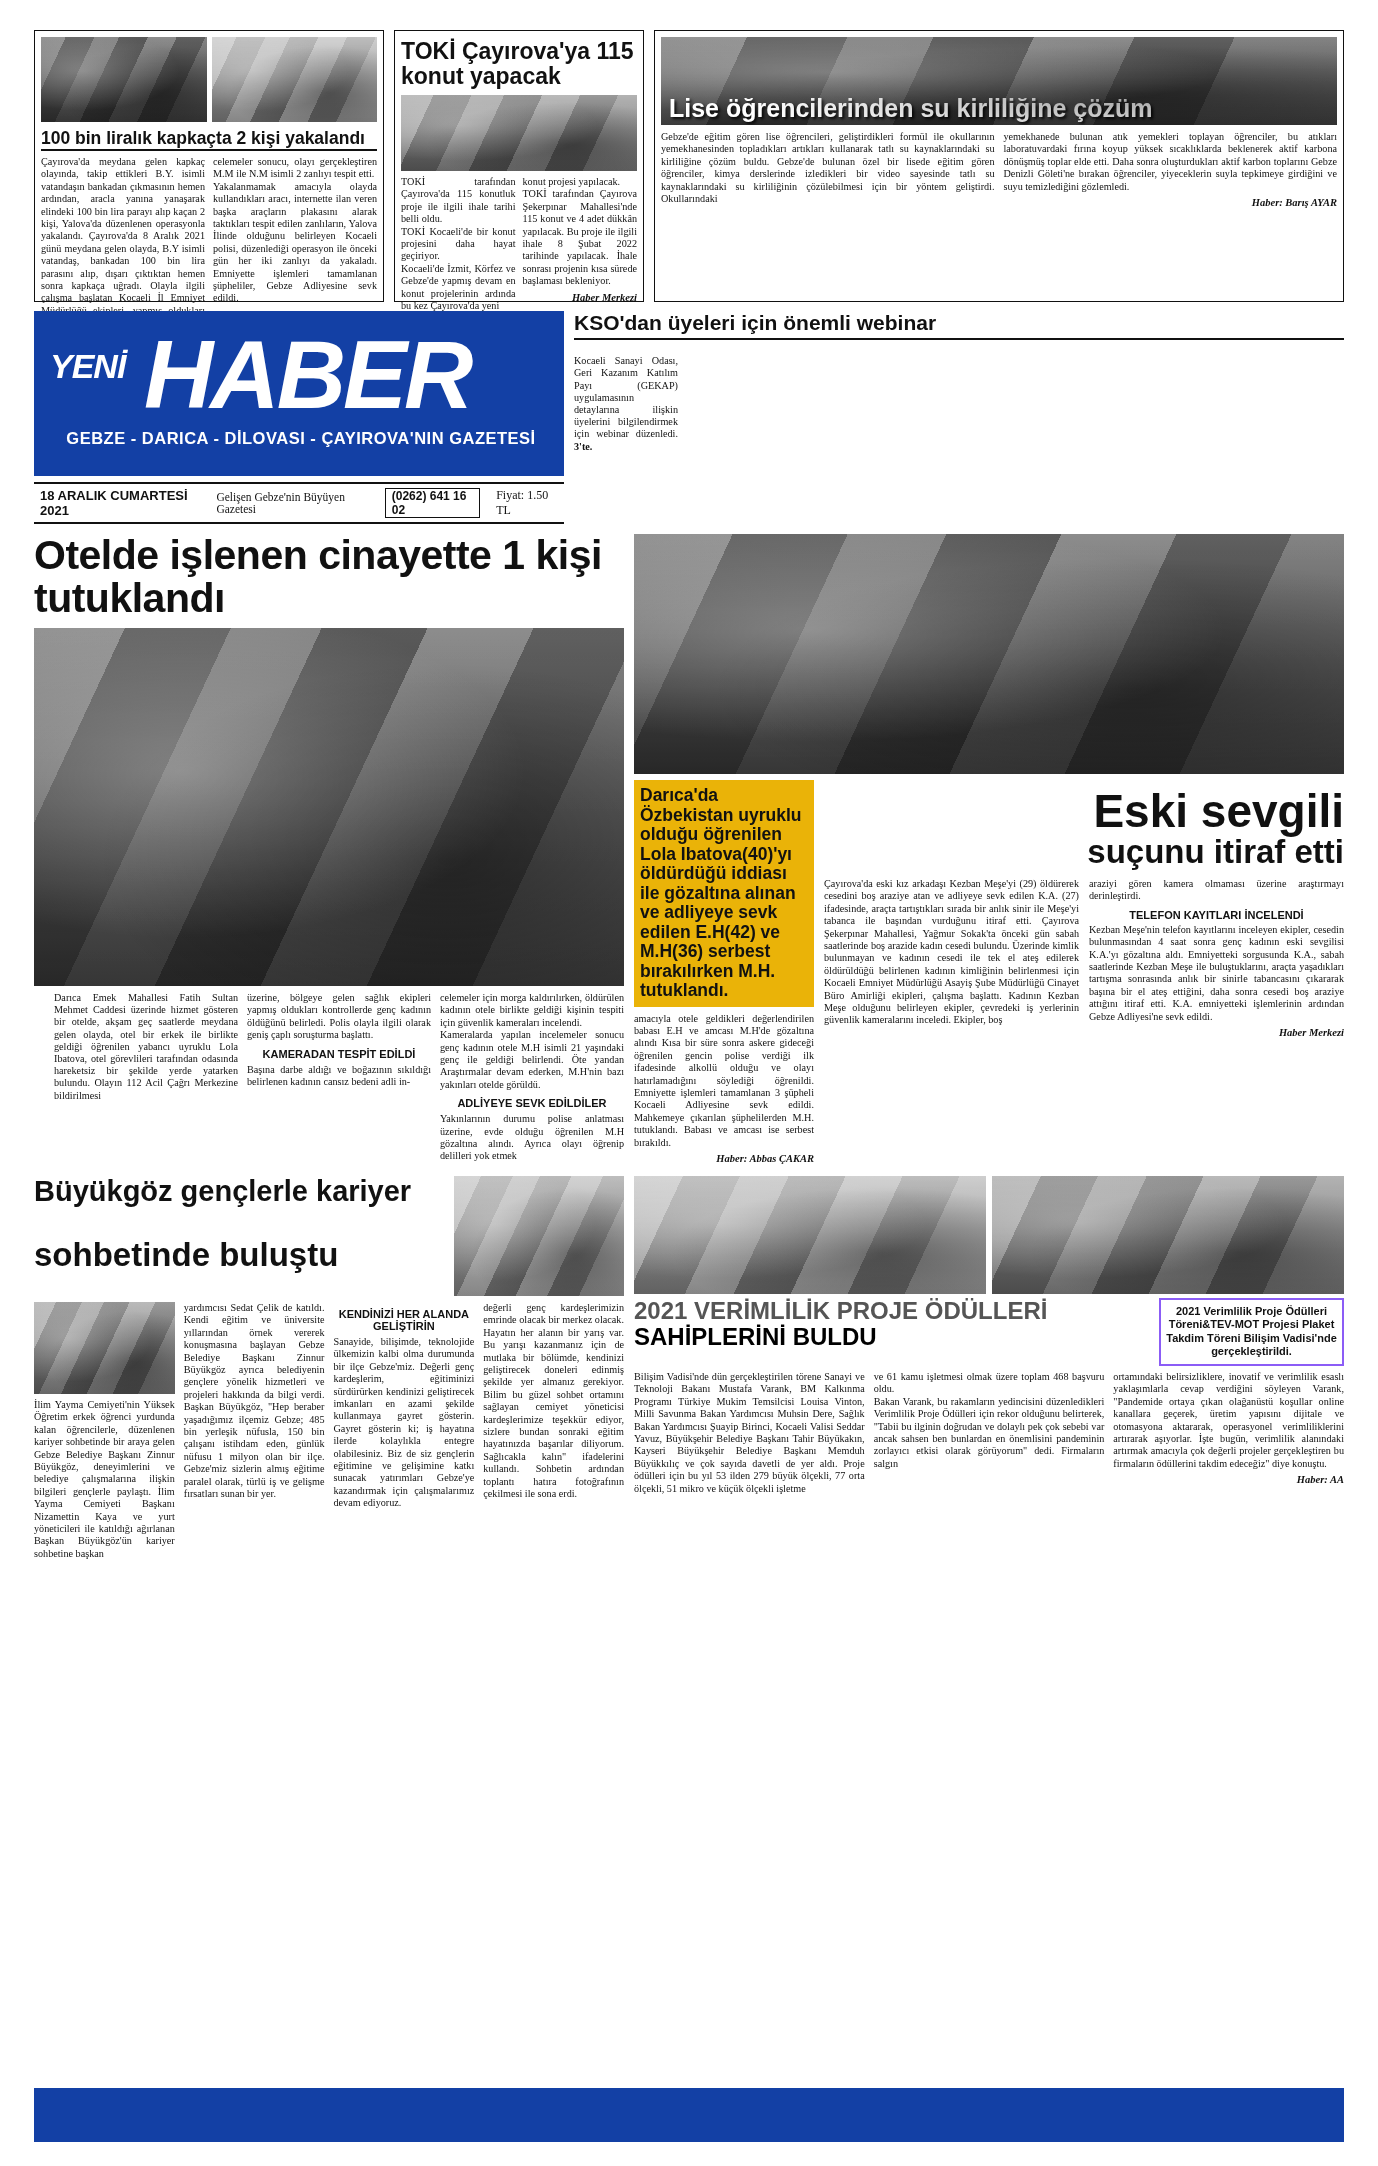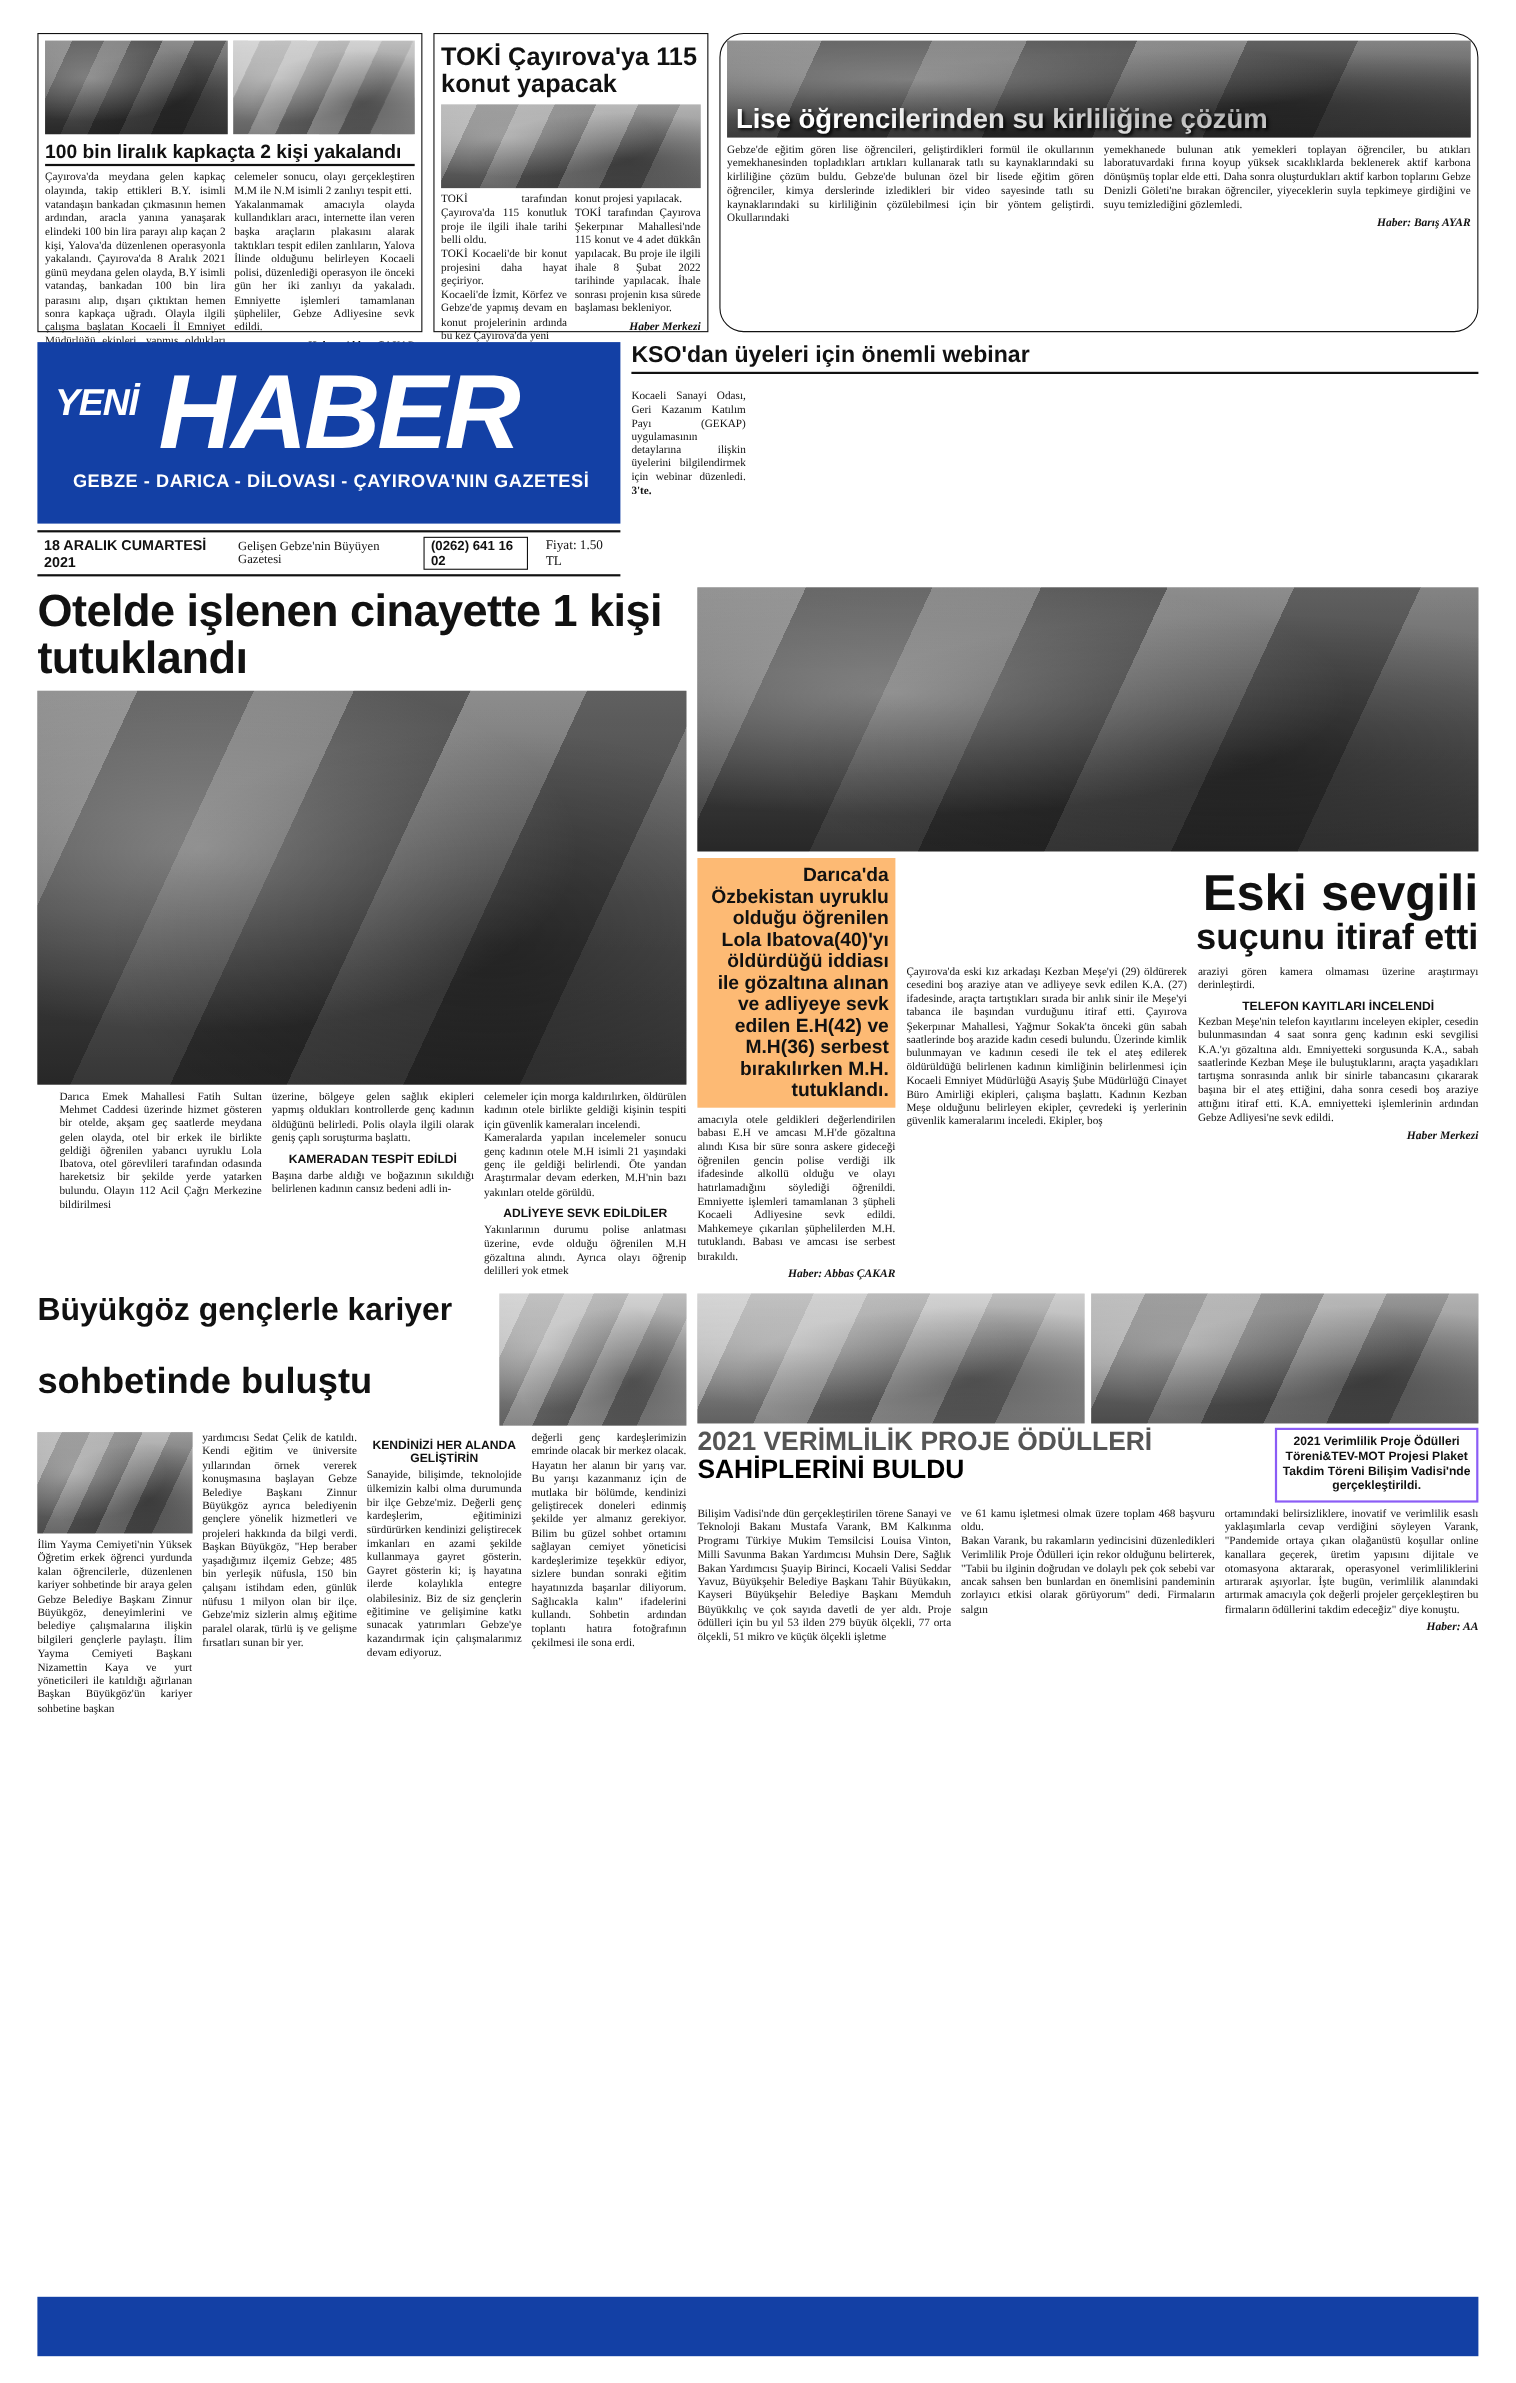--- a/index.html
+++ b/index.html
@@ -33,21 +33,21 @@
   }
 
   .col-text { font-size:10.2px; line-height:12.4px; text-align:justify; hyphens:auto; }
   .byline { font-weight:bold; font-style:italic; text-align:right; font-size:10.5px; margin-top:4px;}
 
   
   .topstrip { display:flex; gap:10px; height:272px; }
   .box { border:1px solid #111; padding:6px; }
   .t1 { width:350px; }
   .t2 { width:250px; }
-  .t3 { flex:1;border-radius:22px; }
+  .t3 { flex:1; }
 
   .t1 .imgs { display:flex; gap:5px; height:85px; }
   .t1 .imgs > div { flex:1; }
   .t1 h2 { font-size:17.5px; margin:6px 0 5px; font-family:"Liberation Sans", sans-serif; font-weight:bold;}
   .t1 .cols { display:flex; gap:8px; }
   .t1 .cols > div { flex:1; }
 
   .t2 h2 { font-size:23px; line-height:25px; margin:2px 0 6px; font-family:"Liberation Sans", sans-serif; font-weight:bold; }
   .t2 .ph { height:76px; margin-bottom:5px; }
   .t2 .cols { display:flex; gap:7px; }
@@ -97,23 +97,23 @@
   .heroL { width:590px; }
   .heroL h1 { font-family:"Liberation Sans", sans-serif; font-weight:bold; font-size:41px;
               line-height:43px; margin:0 0 8px; letter-spacing:-.5px;}
   .heroL .bigphoto { height:358px; }
   .heroL .cap { font-size:10.2px; line-height:12.2px; text-align:justify; }
   .heroL .lower { display:flex; gap:9px; margin-top:6px;margin-left:20px; }
   .heroL .lower > div { flex:1; }
   .subhead { font-family:"Liberation Sans", sans-serif; font-weight:bold; font-size:11px; text-align:center; margin:6px 0 4px;}
 
   .heroblurb {
-    position:absolute; right:0; top:0; width:200px; background:#fdba74;
+    position:absolute; right:0; top:0; width:200px; background:#eab308;
     font-family:"Liberation Sans", sans-serif; font-weight:bold; font-size:17.5px; line-height:19.5px;
-    padding:6px; text-align:right;
+    padding:6px; text-align:left;
   }
   .heroR { flex:1; position:relative; }
   .heroR .ph { height:240px; }
   .heroR h2 { font-family:"Liberation Sans", sans-serif; font-weight:bold; font-size:46px; line-height:46px;
               margin:8px 0 0; text-align:right; }
   .heroR h2 .l2 { font-size:33px; display:block; line-height:36px; }
   .heroR .cols { display:flex; gap:10px; margin-top:8px; }
   .heroR .cols > div { flex:1; }
   .mini-hd { font-family:"Liberation Sans", sans-serif; font-weight:bold; font-size:11px; text-align:center; margin:6px 0 3px;}
 

